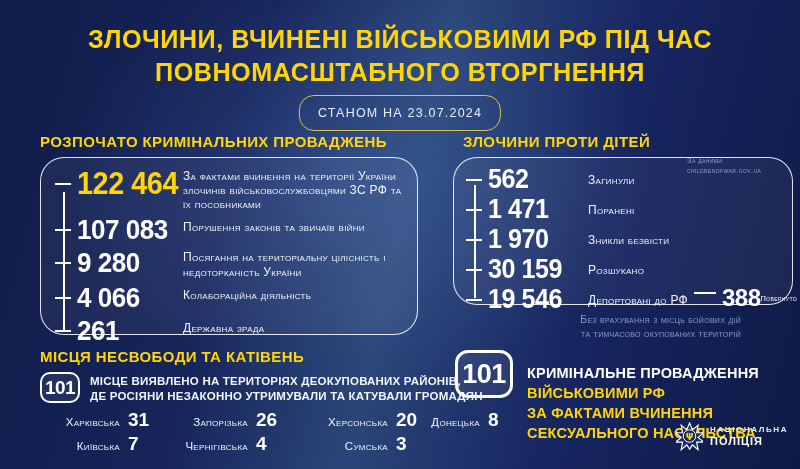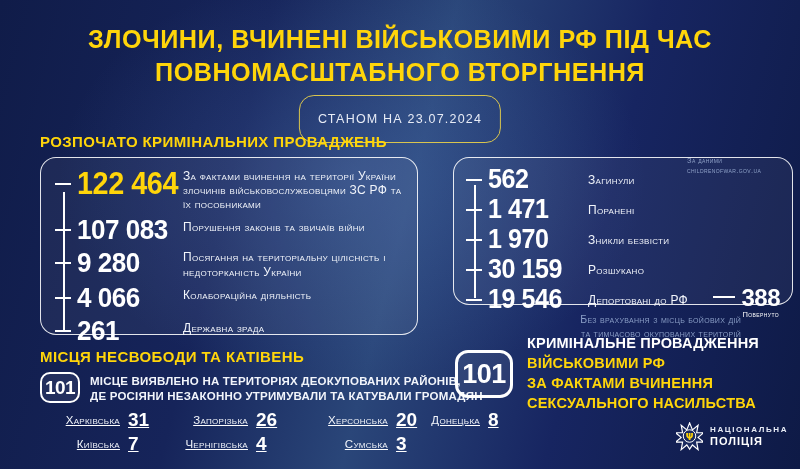--- a/index.html
+++ b/index.html
@@ -8,26 +8,26 @@
     font-family:"Liberation Sans","DejaVu Sans",sans-serif;
     background:
       radial-gradient(ellipse 420px 300px at 44% 38%, rgba(90,130,200,.28), rgba(0,0,0,0) 70%),
       linear-gradient(104deg,#101c49 0%,#16245a 30%,#2a4679 50%,#172561 72%,#0e1a46 100%);
     color:#fff;
   }
   .ttl{position:absolute;left:0;width:800px;text-align:center;color:#ffd50a;
        font-weight:700;font-size:26px;letter-spacing:.5px;transform:scaleX(.97);}
   .ttl1{top:24px}.ttl2{top:57px}
   .pill{position:absolute;top:95px;left:50%;transform:translateX(-50%);
-        border:1.5px solid #d9c54e;border-radius:15px;padding:16px 18px;
+        border:1.5px solid #d9c54e;border-radius:15px;padding:10px 18px;
         font-size:12.5px;letter-spacing:1.2px;color:#e8ecf6;white-space:nowrap;}
   .sec-h{position:absolute;color:#ffd50a;font-weight:700;font-size:15px;letter-spacing:.4px;white-space:nowrap;}
   .src{position:absolute;left:687px;top:131px;font-size:7.5px;line-height:1.3;
        color:#8b9fc7;font-variant:small-caps;letter-spacing:.4px;margin-top:25px;}
-  .panel{position:absolute;border:1.5px solid rgba(255,255,255,.88);border-radius:16px;
+  .panel{position:absolute;border:1.5px solid rgba(255,255,255,.88);border-radius:24px;
          background:rgba(255,255,255,.05);box-sizing:border-box;}
   .panel-left{left:40px;top:157px;width:378px;height:178px;padding:10px 14px 8px 14px;}
   .panel-right{left:453px;top:157px;width:340px;height:148px;padding:8px 12px 6px 12px;}
   .rows{position:relative;display:flex;flex-direction:column;}
   .rows-left{gap:5px;}
   .rows-right{gap:3px;}
   .vline{position:absolute;width:2px;background:#fff;}
   .vline-left{left:8px;top:24px;height:140px;}
   .vline-right{left:8px;top:19px;height:113px;}
   .stat-row{display:flex;align-items:flex-start;}
@@ -36,38 +36,38 @@
   .num{font-weight:700;font-size:28px;line-height:1.0;letter-spacing:-.5px;white-space:nowrap;transform:scaleX(.93);transform-origin:left center;}
   .num-big{font-size:31px;color:#ffd50a;}
   .num-r{font-size:27px;}
   .lbl{font-variant:small-caps;font-size:12px;line-height:1.18;color:#f2f5fb;letter-spacing:.3px;}
   .panel-left .numwrap{width:128px;}
   .panel-left .lbl{padding-top:4px;}
   .panel-right .numwrap{width:122px;}
   .panel-right .lbl{padding-top:7px;white-space:nowrap;}
   .ret{display:flex;align-items:center;margin-left:auto;}
   .dash{width:22px;height:2px;background:#fff;margin:0 6px 10px 6px;}
-  .retcol{display:flex;flex-direction:column;align-items:center;line-height:1;}
+  .retcol{display:flex;flex-direction:row;align-items:center;line-height:1;}
   .retval{font-weight:700;font-size:24px;letter-spacing:-.5px;}
   .retlbl{font-variant:small-caps;font-size:7.5px;letter-spacing:.4px;margin-top:1px;}
   .footnote{position:absolute;left:453px;top:313px;width:288px;text-align:right;
             font-variant:small-caps;font-size:10.5px;line-height:1.3;color:#8b9fc7;letter-spacing:.3px;}
   .badge101{border:2.5px solid #fff;border-radius:10px;background:rgba(255,255,255,.07);
             color:#fff;font-weight:700;display:flex;align-items:center;justify-content:center;
             box-sizing:border-box;letter-spacing:-.5px;}
   .badge-sm{position:absolute;left:40px;top:372px;width:40px;height:31px;font-size:19px;}
   .badge-lg{position:absolute;left:455px;top:350px;width:58px;height:48px;font-size:27px;border-width:3px;border-radius:13px;}
   .det-desc{position:absolute;left:90px;top:374px;font-size:11.5px;font-weight:700;
             line-height:1.3;color:#f2f5fb;letter-spacing:.2px;white-space:nowrap;}
   .regions{position:absolute;left:40px;top:411px;display:grid;
            grid-template-columns:118px 128px 140px 92px;row-gap:7px;}
-  .region{display:flex;align-items:center;text-decoration:underline;}
+  .region{display:flex;align-items:flex-end;}
   .rname{flex:1;text-align:right;font-variant:small-caps;font-size:11.5px;letter-spacing:.3px;color:#f2f5fb;}
   .rval{width:30px;text-align:left;margin-left:8px;font-weight:700;font-size:19px;line-height:.9;}
-  .sv-text{position:absolute;left:527px;top:333px;font-weight:700;font-size:14.5px;line-height:1.38;letter-spacing:.2px;}
+  .sv-text{position:absolute;left:527px;top:363px;font-weight:700;font-size:14.5px;line-height:1.38;letter-spacing:.2px;}
   .sv-w{color:#fff;}.sv-y{color:#ffd50a;}
   .logo{position:absolute;left:676px;top:422px;display:flex;align-items:center;gap:7px;}
   .logo-txt{display:flex;flex-direction:column;line-height:1;}
   .logo-l1{font-size:8px;font-weight:700;letter-spacing:1.6px;color:#e9edf7;}
   .logo-l2{font-size:11px;font-weight:700;letter-spacing:1px;color:#fff;margin-top:2px;}
 </style>
 </head>
 <body>
 
 <div class="stage">
@@ -117,20 +117,21 @@
       <div class="stat-row">
         <div class="numwrap">
           <span class="tick"></span>
           <span class="num">261</span>
         </div>
         <div class="lbl">Державна зрада</div>
       </div>
     </div>
   </div>
 
+  <div class="sec-h" style="left:463px;top:133px;">ЗЛОЧИНИ ПРОТИ ДІТЕЙ</div>
   <div class="src">
     <div>За даними</div>
     <div>childrenofwar.gov.ua</div>
   </div>
 
   <div class="panel panel-right">
     <div class="rows rows-right">
       <div class="vline vline-right"></div>
 
       <div class="stat-row">

